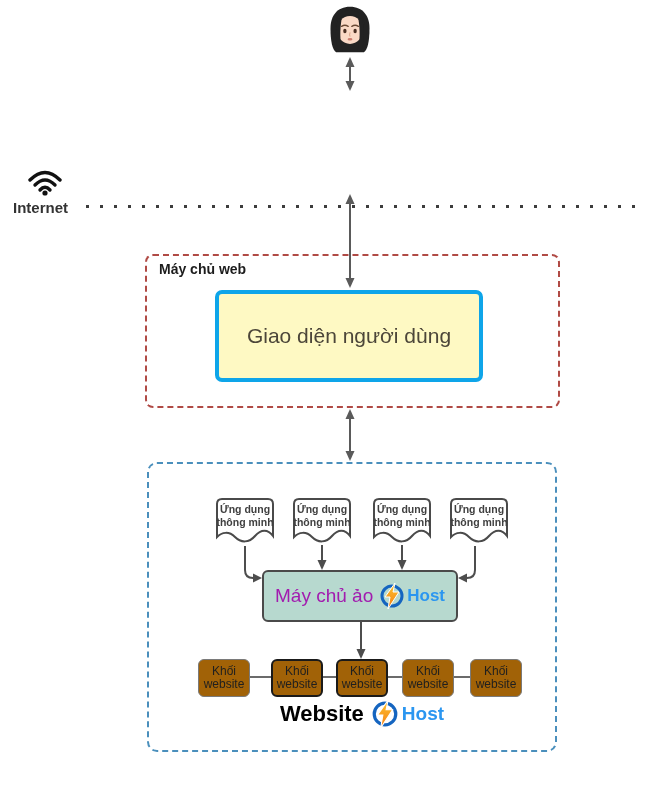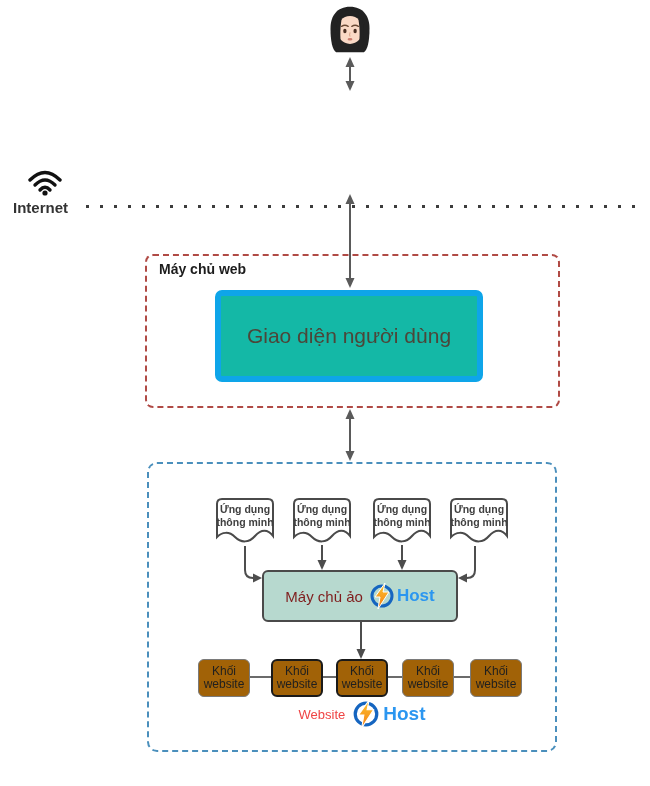--- a/index.html
+++ b/index.html
@@ -7,43 +7,43 @@
   .abs{position:absolute;}
   .lbl{color:#2b2b2b;font-weight:bold;}
   
   .browser-label{left:270px;top:167px;width:160px;text-align:center;font-size:15px;}
   .internet-label{left:13px;top:199px;font-size:15px;color:#333;}
   .dotline{left:86px;top:205px;width:554px;height:3px;
     background:repeating-linear-gradient(to right,#3c3c3c 0 3px,transparent 3px 14px);}
   
   .redbox{left:145px;top:254px;width:415px;height:154px;border:2px dashed #b04a45;border-radius:8px;box-sizing:border-box;}
   .redbox-label{position:absolute;left:12px;top:5px;font-size:14px;font-weight:bold;color:#1c1c1c;}
-  .uibox{left:215px;top:290px;width:268px;height:92px;background:#14b8a6;border:6px solid #0ea5e9;border-radius:7px;
+  .uibox{left:215px;top:290px;width:268px;height:92px;background:#fef9c3;border:4px solid #0ea5e9;border-radius:7px;
     box-sizing:border-box;display:flex;flex-direction:column;align-items:center;justify-content:center;gap:4px;}
   .uibox .title{font-size:21px;color:#4c4639;}
   .uibox .sub{font-size:13px;color:#5a544a;}
   
   .bluebox{left:147px;top:462px;width:410px;height:290px;border:2px dashed #4a8fbc;border-radius:10px;box-sizing:border-box;}
   
   .doc{width:62px;height:50px;}
   .doc-text{position:absolute;top:7px;left:2px;right:2px;text-align:center;font-size:10.5px;line-height:1.25;color:#3f3f3f;font-weight:bold;}
   
   .teal{left:262px;top:570px;width:196px;height:52px;background:#b7d9cf;border:2px solid #4a4a4a;border-radius:6px;
     box-sizing:border-box;display:flex;align-items:center;justify-content:center;gap:2px;}
-  .teal .vs-label{font-size:15px;color:#7f1d1d;}
+  .teal .vs-label{font-size:19px;color:#a21caf;}
   .brand-text{font-size:17px;font-weight:bold;color:#2b96f0;}
   
   .block{top:659px;width:52px;height:38px;background:#a16207;border:1.5px solid #7a7a7a;border-radius:6px;
     box-sizing:border-box;display:flex;align-items:center;justify-content:center;text-align:center;
     font-size:12px;line-height:1.12;color:#1f1f1f;}
   .block.thick{border:2.5px solid #1a1a1a;}
   .conn{top:676px;height:2px;background:#6b6b6b;}
   
   .footer{left:230px;top:700px;width:264px;display:flex;align-items:center;justify-content:center;gap:3px;}
-  .footer .w{font-size:13px;font-weight:normal;color:#ef4444;}
+  .footer .w{font-size:22px;font-weight:bold;color:#000000;}
   .footer .brand-text{font-size:19px;}
   svg{display:block;}
 </style>
 </head>
 <body>
 
 <div class="canvas">
 
   <div class="abs" style="left:322px;top:4px">
     <svg width="56" height="52" viewBox="0 0 60 56">

